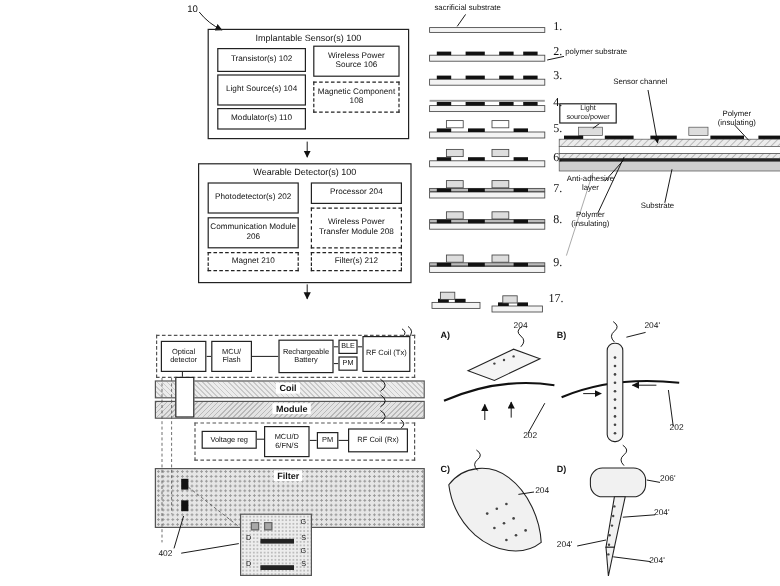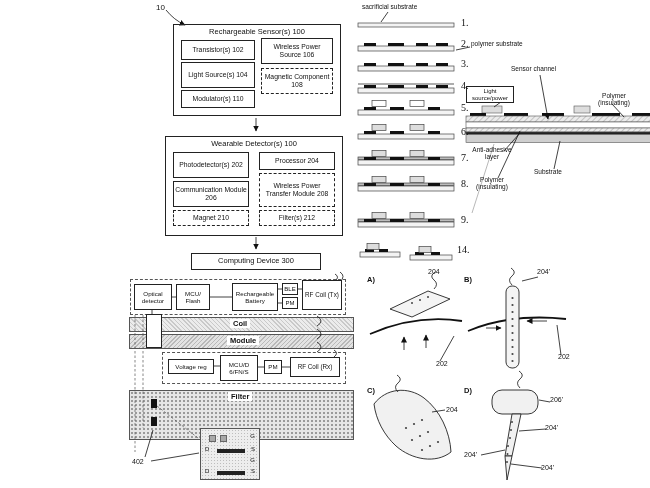--- a/index.html
+++ b/index.html
@@ -280,39 +280,38 @@
       <line x1="516" y1="402" x2="505" y2="400" class="ln"></line>
       <line x1="512" y1="429" x2="485" y2="431" class="ln"></line>
       <line x1="447" y1="455" x2="471" y2="450" class="ln"></line>
       <line x1="508" y1="468" x2="477" y2="464" class="ln"></line>
     </g>
   </svg>
 
   <div class="ref" style="left:122px;top:3px;font-size:8px">10</div>
 
   <div class="obox" style="left:139px;top:24px;width:168px;height:92px">
-    <div class="otitle">Rechargeable Sensor(s) 100</div>
+    <div class="otitle">Implantable Sensor(s) 100</div>
   </div>
   <div class="b" style="left:147px;top:40px;width:74px;height:20px">Transistor(s) 102</div>
   <div class="b" style="left:227px;top:38px;width:72px;height:26px">Wireless Power Source 106</div>
   <div class="b" style="left:147px;top:62px;width:74px;height:26px">Light Source(s) 104</div>
   <div class="b dash" style="left:227px;top:68px;width:72px;height:26px">Magnetic Component 108</div>
   <div class="b" style="left:147px;top:90px;width:74px;height:18px">Modulator(s) 110</div>
 
   <div class="obox" style="left:131px;top:136px;width:178px;height:100px">
     <div class="otitle">Wearable Detector(s) 100</div>
   </div>
   <div class="b" style="left:139px;top:152px;width:76px;height:26px">Photodetector(s) 202</div>
   <div class="b" style="left:225px;top:152px;width:76px;height:18px">Processor 204</div>
   <div class="b" style="left:139px;top:181px;width:76px;height:26px">Communication Module 206</div>
   <div class="b dash" style="left:225px;top:173px;width:76px;height:34px">Wireless Power Transfer Module 208</div>
   <div class="b dash" style="left:139px;top:210px;width:76px;height:16px">Magnet 210</div>
   <div class="b dash" style="left:225px;top:210px;width:76px;height:16px">Filter(s) 212</div>
 
-  <div class="b" style="left:157px;top:253px;width:130px;height:17px;font-size:7.5px">Computing Device 300</div>
 
   <div class="dashr" style="left:96px;top:279px;width:216px;height:36px"></div>
   <div class="b" style="left:100px;top:284px;width:38px;height:26px;font-size:6.2px">Optical detector</div>
   <div class="b" style="left:142px;top:284px;width:34px;height:26px;font-size:6.2px">MCU/ Flash</div>
   <div class="b" style="left:198px;top:283px;width:46px;height:28px;font-size:6.2px">Rechargeable Battery</div>
   <div class="b" style="left:248px;top:283px;width:16px;height:12px;font-size:6px">BLE</div>
   <div class="b" style="left:248px;top:297px;width:16px;height:12px;font-size:6px">PM</div>
   <div class="b" style="left:268px;top:280px;width:40px;height:30px;font-size:6.3px">RF Coil (Tx)</div>
 
   <div class="band skin" style="left:95px;top:317px;width:225px;height:15px"></div>
@@ -349,21 +348,21 @@
 
   <div class="num" style="left:427px;top:17px">1.</div>
   <div class="num" style="left:427px;top:38px">2.</div>
   <div class="num" style="left:427px;top:58px">3.</div>
   <div class="num" style="left:427px;top:80px">4.</div>
   <div class="num" style="left:427px;top:102px">5.</div>
   <div class="num" style="left:427px;top:126px">6.</div>
   <div class="num" style="left:427px;top:152px">7.</div>
   <div class="num" style="left:427px;top:178px">8.</div>
   <div class="num" style="left:427px;top:214px">9.</div>
-  <div class="num" style="left:423px;top:244px">14.</div>
+  <div class="num" style="left:423px;top:244px">17.</div>
 
   <div class="lbl" style="left:477px;top:65px">Sensor channel</div>
   <div class="b" style="left:432px;top:86px;width:48px;height:17px;font-size:6px">Light source/power</div>
   <div class="lbl wrap" style="left:552px;top:92px;width:56px">Polymer (insulating)</div>
   <div class="lbl wrap" style="left:434px;top:146px;width:48px">Anti-adhesive layer</div>
   <div class="lbl" style="left:500px;top:168px">Substrate</div>
   <div class="lbl wrap" style="left:434px;top:176px;width:48px">Polymer (insulating)</div>
 
   <div class="plabel" style="left:333px;top:275px">A)</div>
   <div class="plabel" style="left:430px;top:275px">B)</div>

